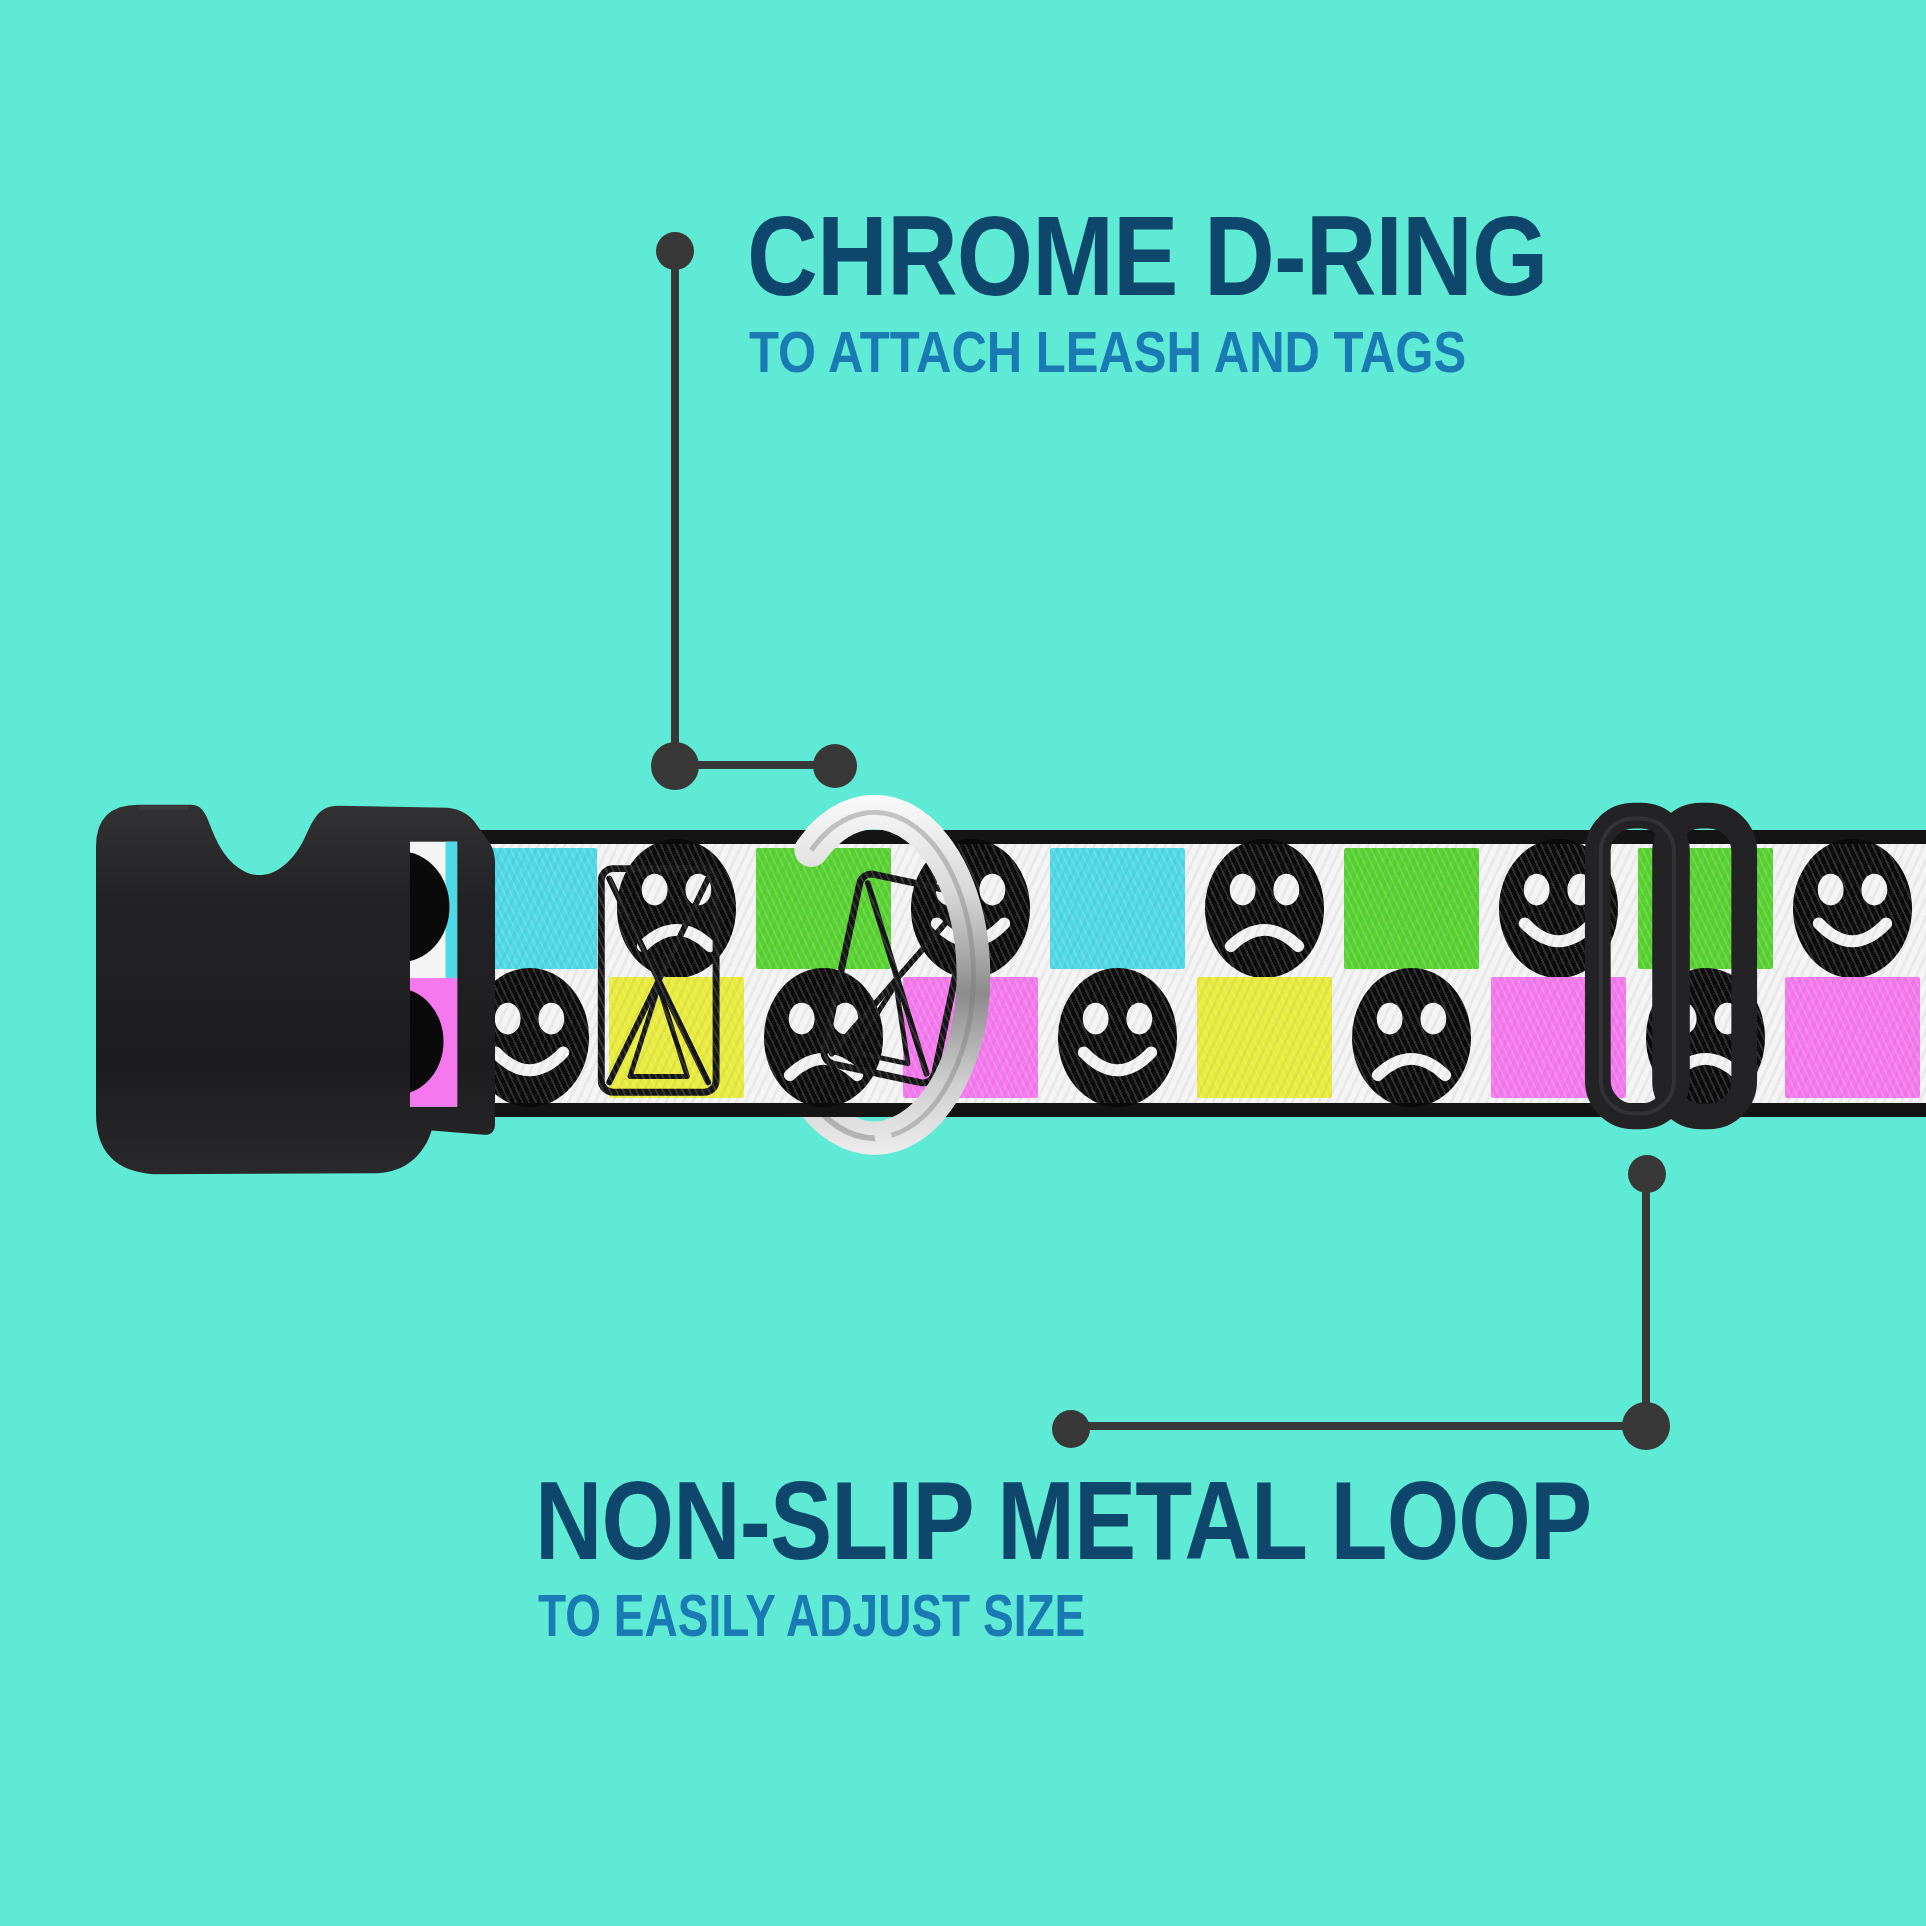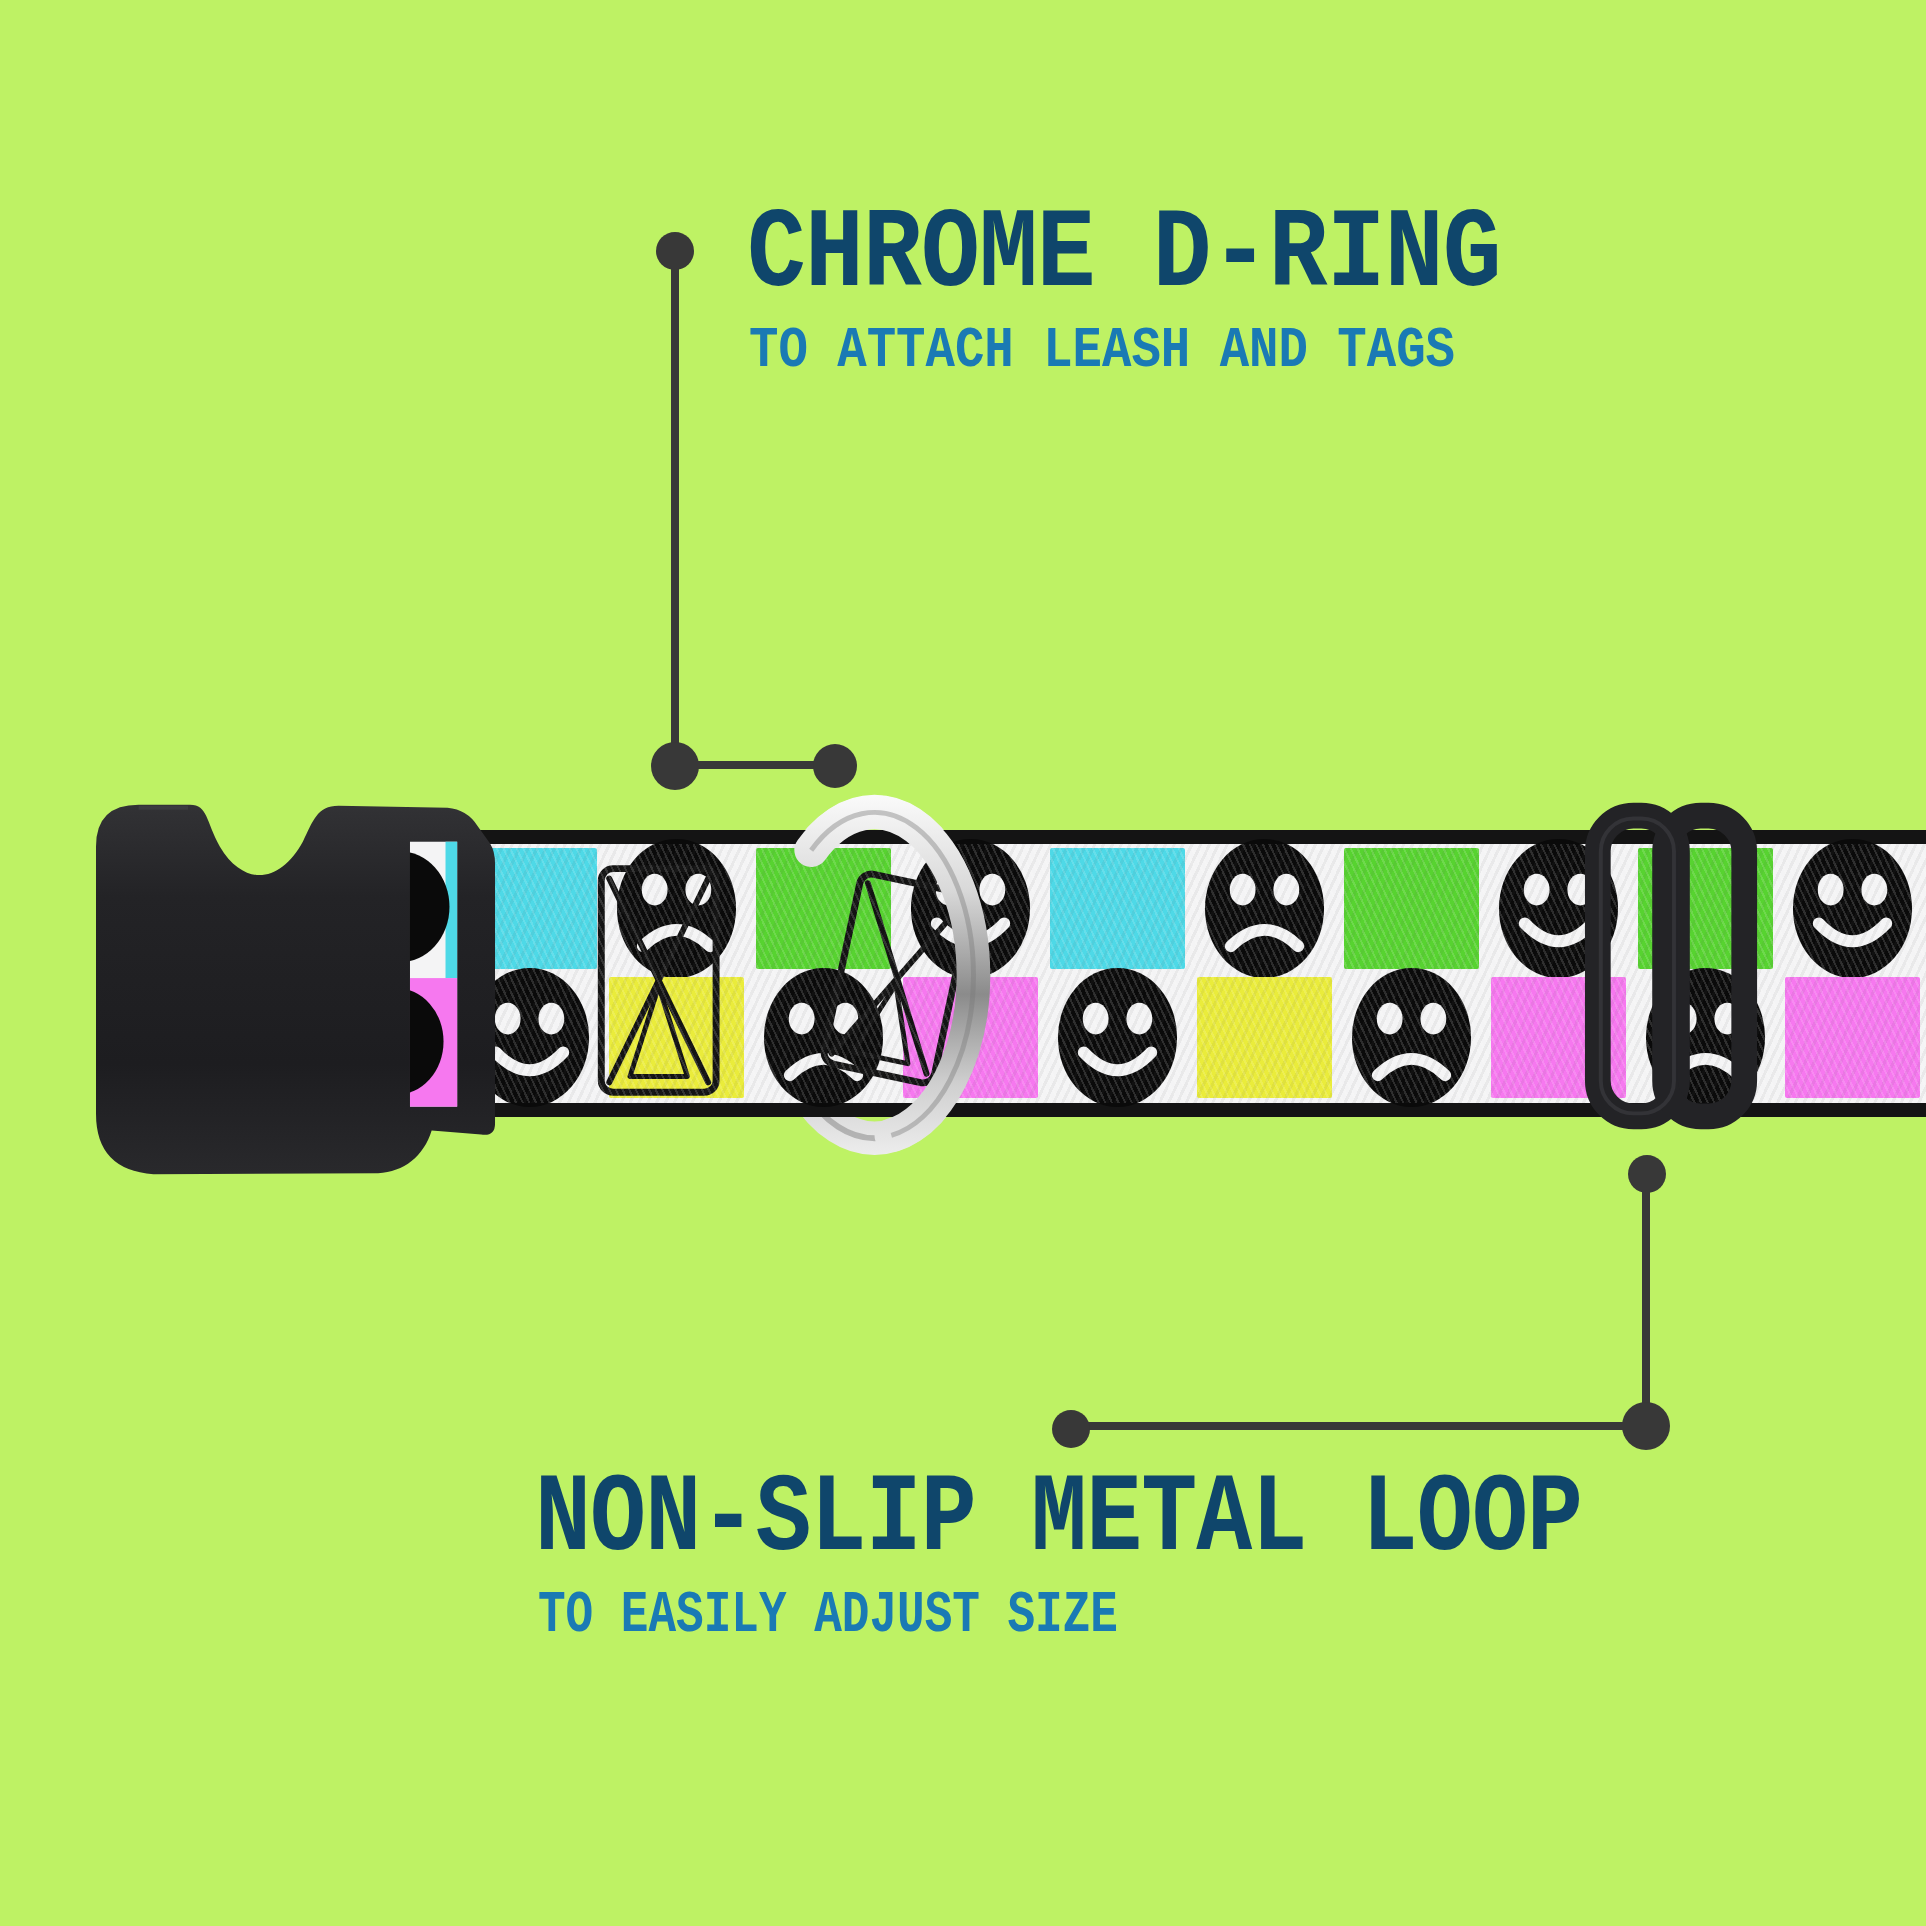--- a/index.html
+++ b/index.html
@@ -1,17 +1,17 @@
 <!DOCTYPE html>
 <html style="--navy: #0f466b; --blue: #1a7ab4; --leader: #383838; --cyan: #4ed9e7; --green: #57d330; --yellow: #eaec3b; --pink: #f678ef; --white: #f4f4f5; --webbing_white: #f4f4f5; --strap_edge: #141414; --face_black: #0a0a0a; --hardware_black: #232326;"><head>
 <meta charset="utf-8">
 <style>
   html,body{margin:0;padding:0;background:#fff;}
-  #stage{position:relative;width:1927px;height:1927px;background:#bef264;overflow:hidden;
-         font-family:Liberation Mono, monospace;}
+  #stage{position:relative;width:1927px;height:1927px;background:#5eead4;overflow:hidden;
+         font-family:Liberation Sans, sans-serif;}
 
   
   .callout-title{position:absolute;font-weight:800;color:var(--navy);
     transform-origin:left top;white-space:nowrap;z-index:6;letter-spacing:-1px;}
   .callout-sub{position:absolute;font-weight:800;color:var(--blue);
     transform-origin:left top;white-space:nowrap;z-index:6;letter-spacing:0;}
   #t1{left:747px;top:190px;font-size:114px;transform:scaleX(.86);}
   #s1{left:749px;top:319px;font-size:57px;transform:scaleX(.86);}
   #t2{left:535px;top:1457px;font-size:111px;transform:scaleX(.84);}
   #s2{left:538px;top:1582px;font-size:59px;transform:scaleX(.78);}

